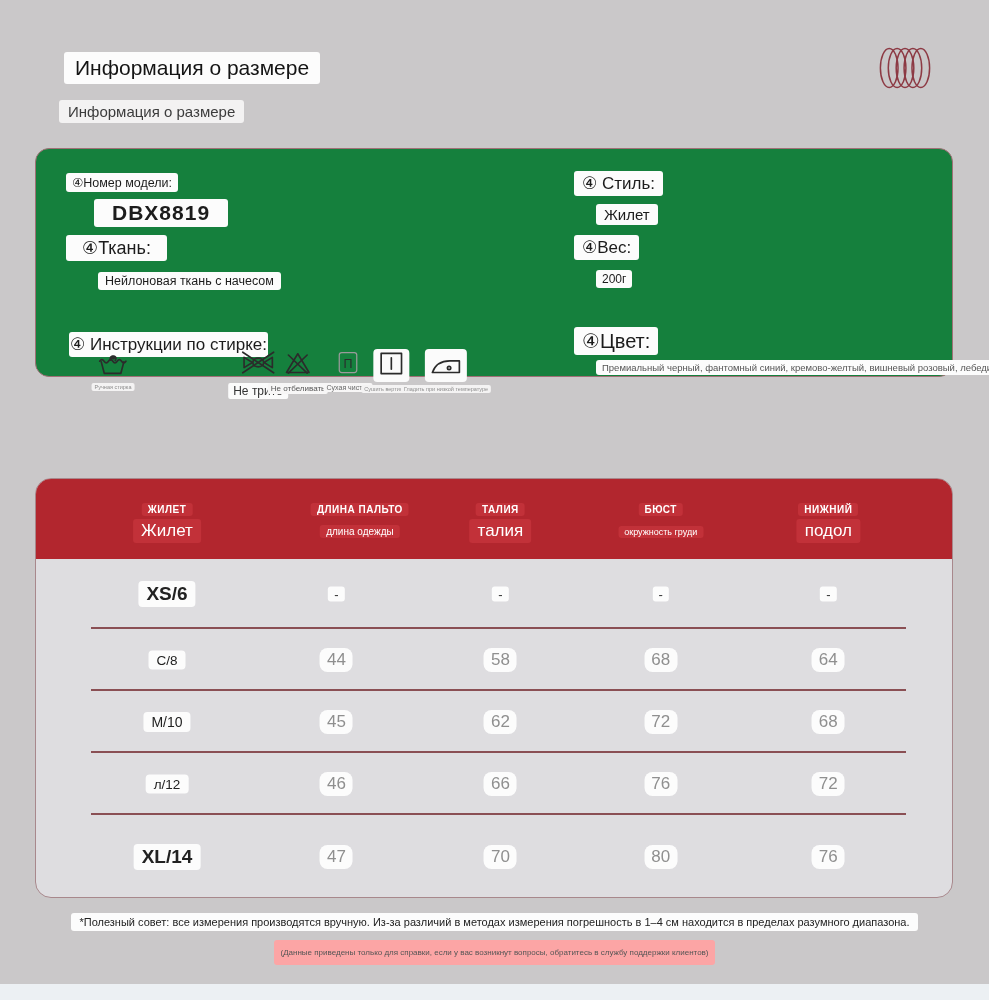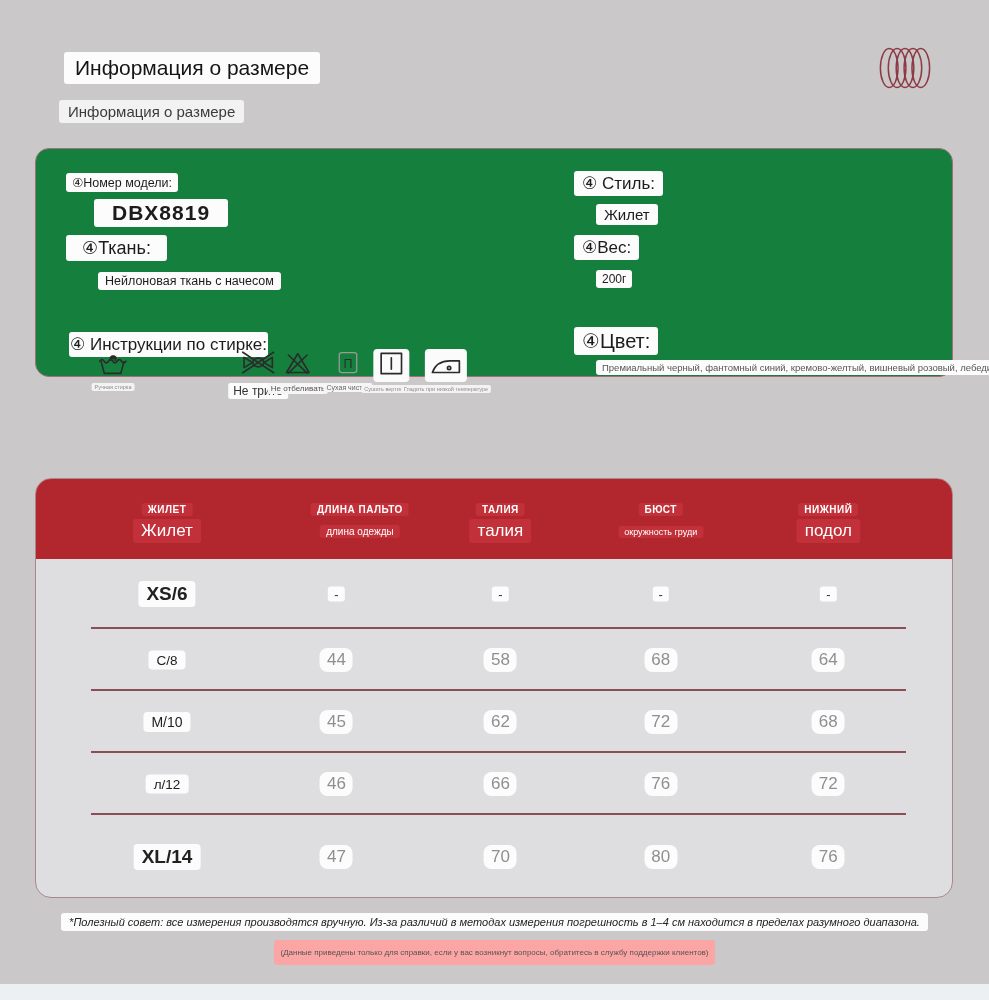--- a/index.html
+++ b/index.html
@@ -105,21 +105,21 @@
   .r1 .size-chip { font-size:13.5px; }
   .r2 .size-chip { font-size:14px; }
   .r3 .size-chip { font-size:13.5px; }
   .r4 .size-chip { font-size:19px; font-weight:600; }
   .val-chip  { padding:2px 7px; border-radius:8px; font-size:17px; color:#8f8f8f; }
   .dash-chip { padding:0 6px; border-radius:3px; font-size:13px; color:#333; }
   
   .foot1 {
     position:absolute; top:912px; left:0; width:100%; text-align:center;
   }
-  .foot1 .chip { font-size:11px; color:#222; padding:3px 8px;font-style:italic; }
+  .foot1 .chip { font-size:11px; color:#222; padding:3px 8px; }
   .foot2 {
     position:absolute; top:940px; left:0; width:100%; text-align:center;
   }
   .foot2 .chip { font-size:8px; color:#555; padding:8px 6px; background:#fca5a5; }
   .bottom-strip {
     position:absolute; left:0; bottom:0; width:100%; height:16px;
     background:#ecf0f3;
   }
 </style>
 </head>

